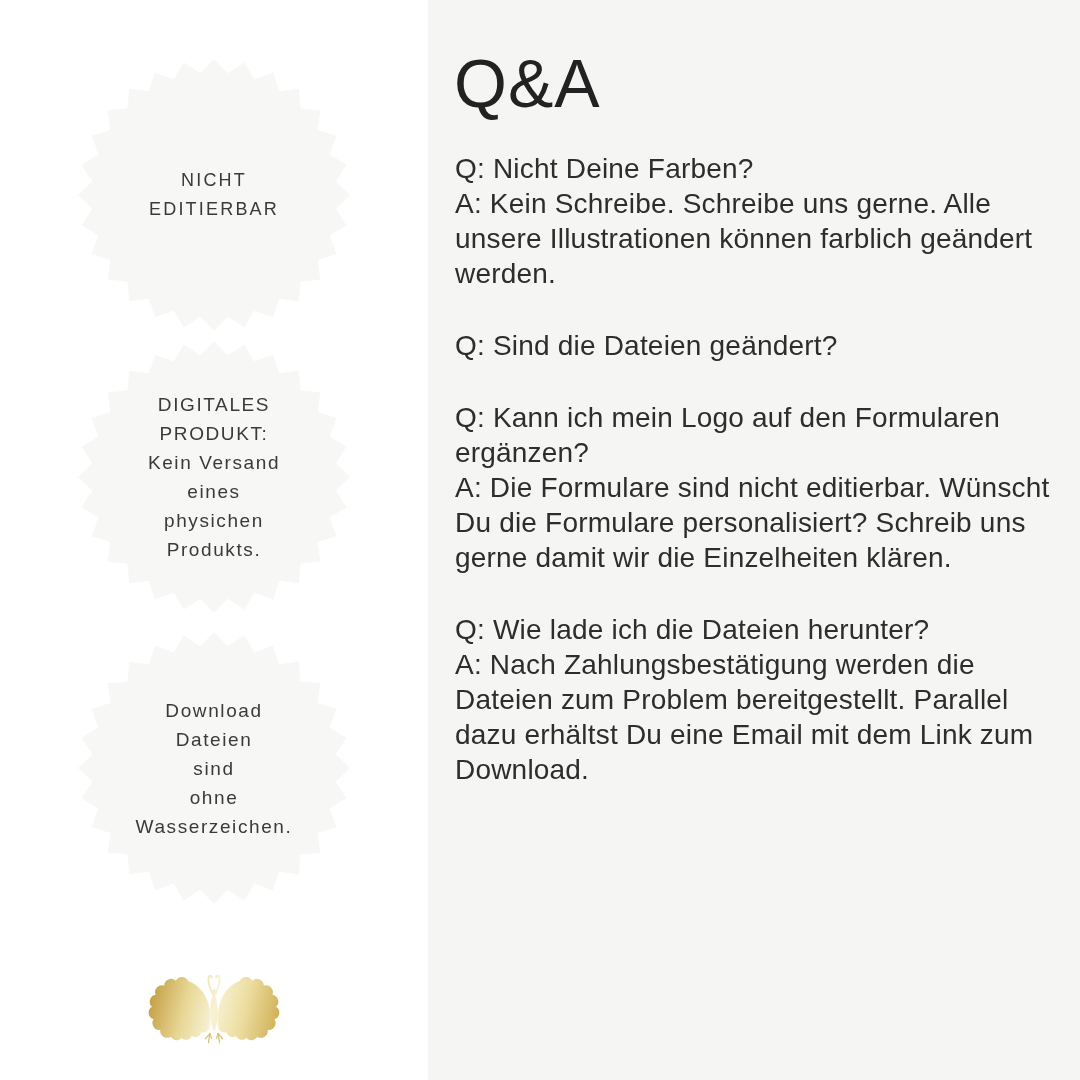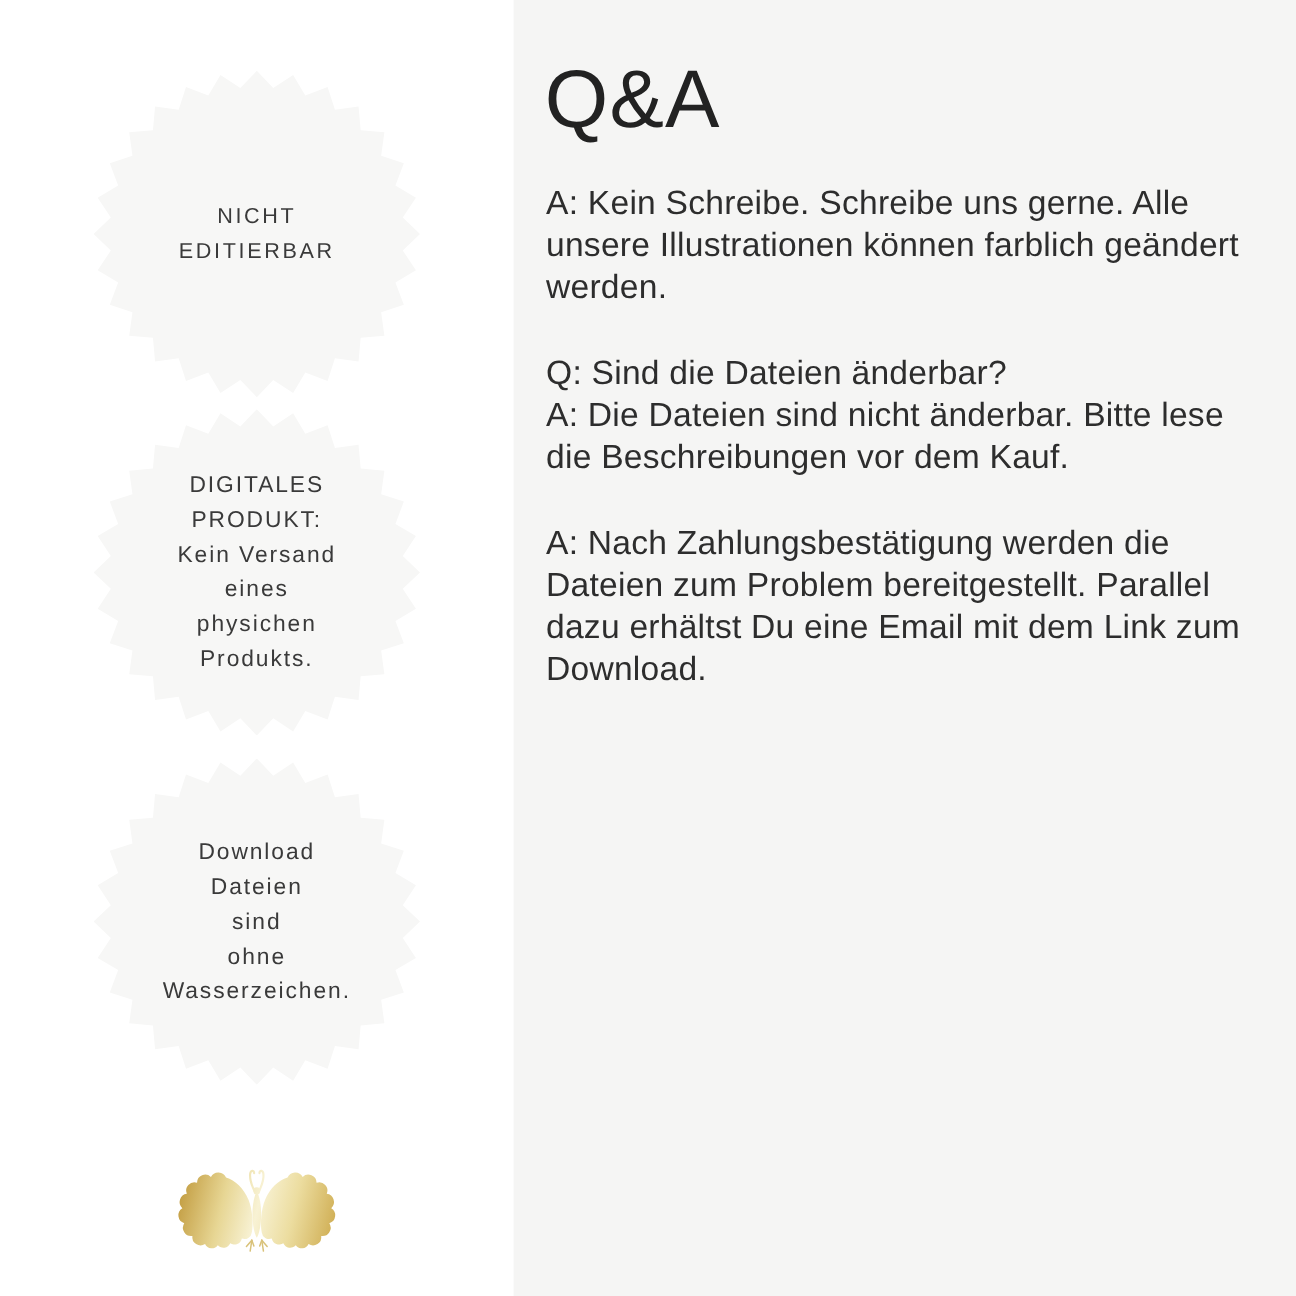--- a/index.html
+++ b/index.html
@@ -178,25 +178,30 @@
         </g>
       </svg>
     </div>
   </div>
 
   <div class="right-panel">
     <h1 class="qa-title">Q&amp;A</h1>
 
     <div class="qa-list">
       <div class="qa-block">
+        <p class="qa-q">Q: Nicht Deine Farben?</p>
         <p class="qa-a">A: Kein Schreibe. Schreibe uns gerne. Alle unsere Illustrationen können farblich geändert werden.</p>
       </div>
       <div class="qa-block">
-        <p class="qa-q">Q: Sind die Dateien änderbar?</p>
-        <p class="qa-a">A: Die Dateien sind nicht änderbar. Bitte lese die Beschreibungen vor dem Kauf.</p>
-      </div>
-      <div class="qa-block">
+        <p class="qa-q">Q: Sind die Dateien geändert?</p>
+      </div>
+      <div class="qa-block">
+        <p class="qa-q">Q: Kann ich mein Logo auf den Formularen ergänzen?</p>
+        <p class="qa-a">A: Die Formulare sind nicht editierbar. Wünscht Du die Formulare personalisiert? Schreib uns gerne damit wir die Einzelheiten klären.</p>
+      </div>
+      <div class="qa-block">
+        <p class="qa-q">Q: Wie lade ich die Dateien herunter?</p>
         <p class="qa-a">A: Nach Zahlungsbestätigung werden die Dateien zum Problem bereitgestellt. Parallel dazu erhältst Du eine Email mit dem Link zum Download.</p>
       </div>
     </div>
   </div>
 
 </div>
 
 </body></html>

